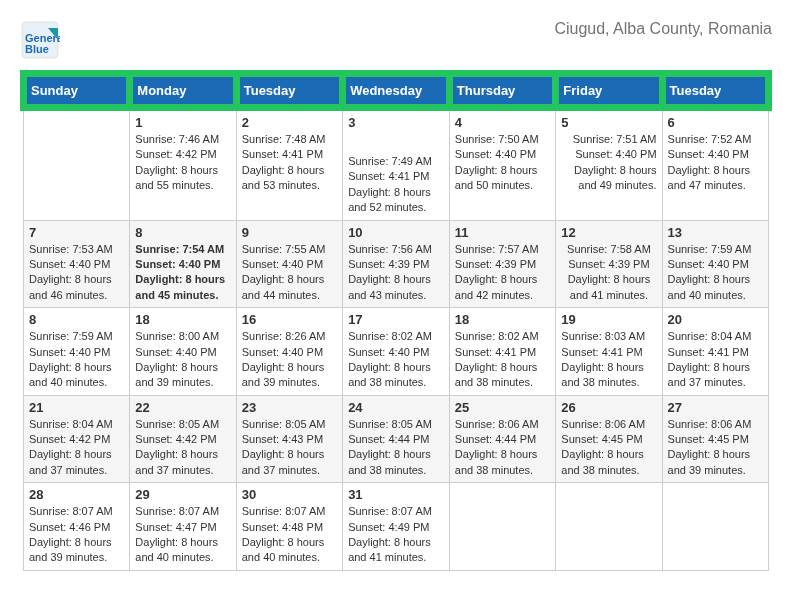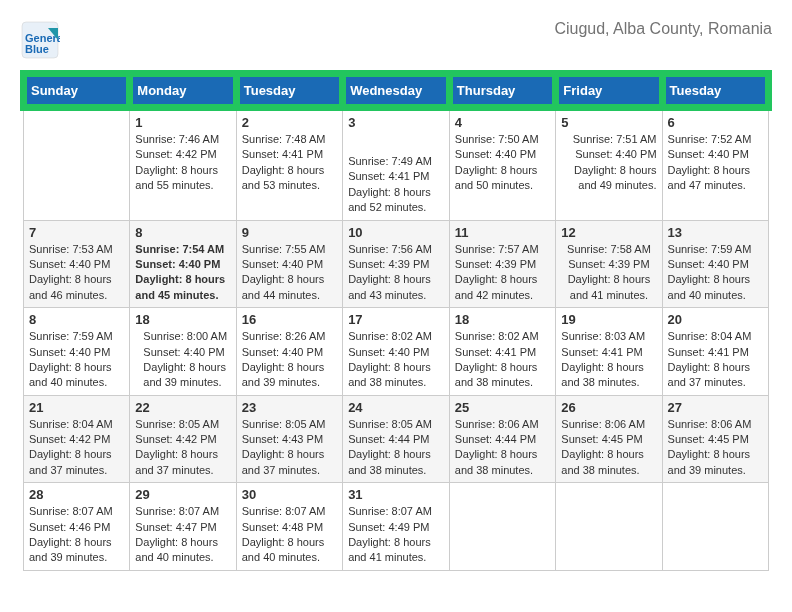--- a/index.html
+++ b/index.html
@@ -196,21 +196,21 @@
       </tr>
       <tr>
         <td>
           <span class="day-number">8</span>
           <div class="day-info" style="white-space: pre-line;">Sunrise: 7:59 AM
 Sunset: 4:40 PM
 Daylight: 8 hours and 40 minutes.</div>
         </td>
         <td>
           <span class="day-number">18</span>
-          <div class="day-info" style="white-space: pre-line; margin-left: 8px;">Sunrise: 8:00 AM
+          <div class="day-info" style="white-space: pre-line;">Sunrise: 8:00 AM
 Sunset: 4:40 PM
 Daylight: 8 hours and 39 minutes.</div>
         </td>
         <td>
           <span class="day-number">16</span>
           <div class="day-info" style="white-space: pre-line;">Sunrise: 8:26 AM
 Sunset: 4:40 PM
 Daylight: 8 hours and 39 minutes.</div>
         </td>
         <td>

